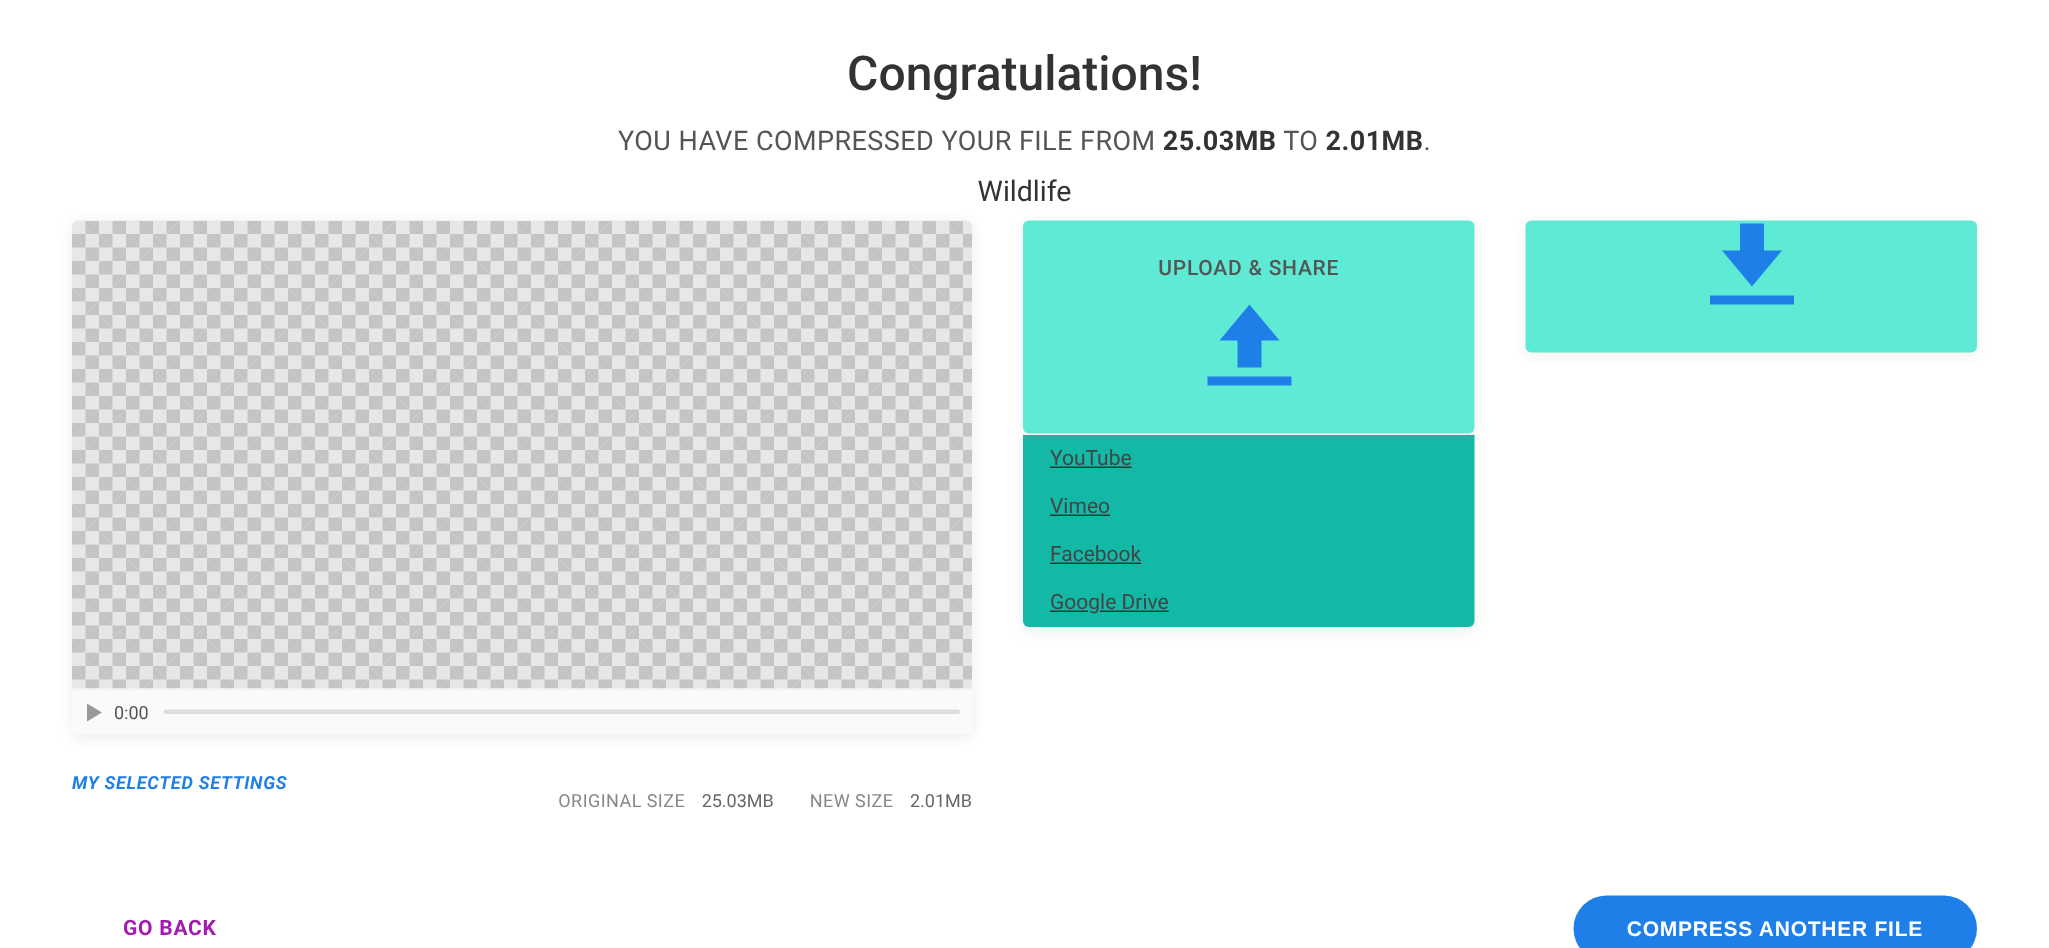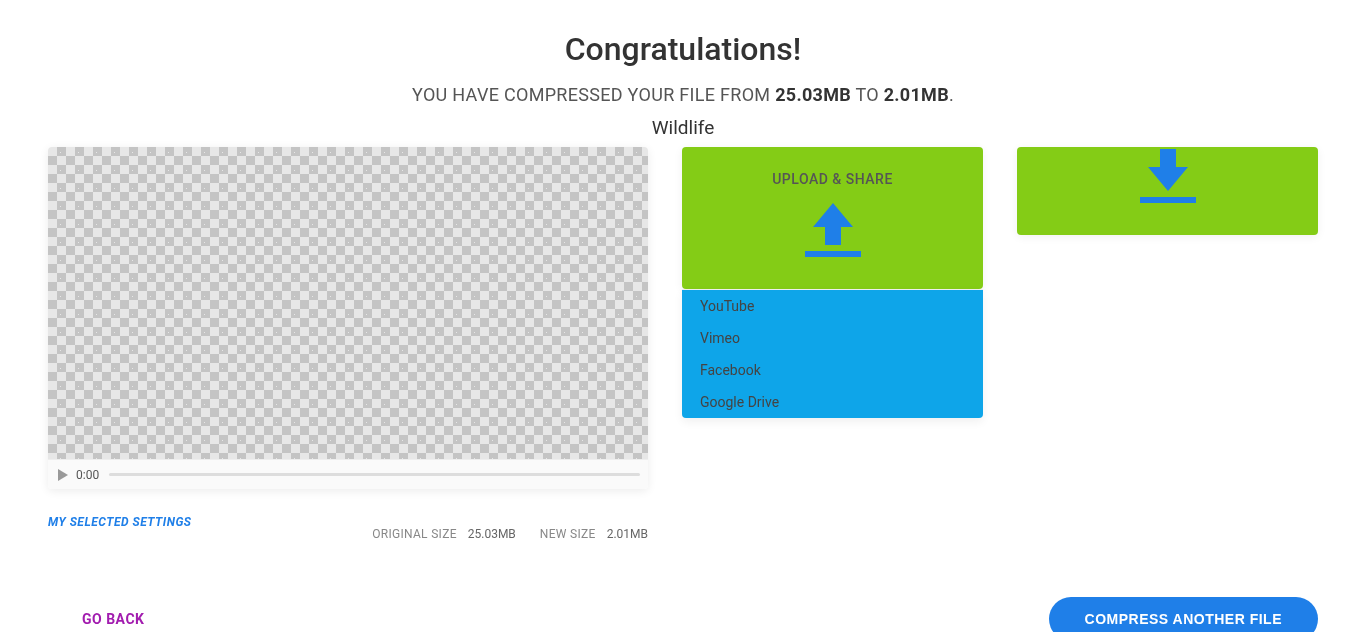--- a/index.html
+++ b/index.html
@@ -108,21 +108,21 @@
   }
   .meta-right .label { color:#888; margin-right:8px; letter-spacing:0.3px;}
   .meta-right .val { color:#666; }
   .cards-col {
     flex: 1;
     display: flex;
     gap: 34px;
   }
   .action-card {
     flex:1;
-    background: #84cc16;
+    background: #5eead4;
     border-radius: 4px;
     box-shadow: 0 2px 10px rgba(0,0,0,0.06);
     padding-bottom: 22px;
   }
   .action-card.upload { min-height: 140px; }
   .action-card h3 {
     text-align: center;
     font-size: 14px;
     font-weight: 500;
     color: #555;
@@ -132,21 +132,22 @@
   }
   .big-icon {
     display: flex;
     justify-content: center;
     margin-bottom: 8px;
   }
   .dropdown-list {
     border-top: 1px solid #eee;
     box-shadow: 0 4px 10px rgba(0,0,0,0.06);
     border-radius: 0 0 4px 4px;
-    background:#0ea5e9;
+    background:#14b8a6;
+    text-decoration:underline;
   }
   .dropdown-list .item {
     padding: 8px 18px;
     font-size: 14px;
     color: #444;
     cursor: pointer;
   }
   .footer-row {
     display: flex;
     align-items: center;

